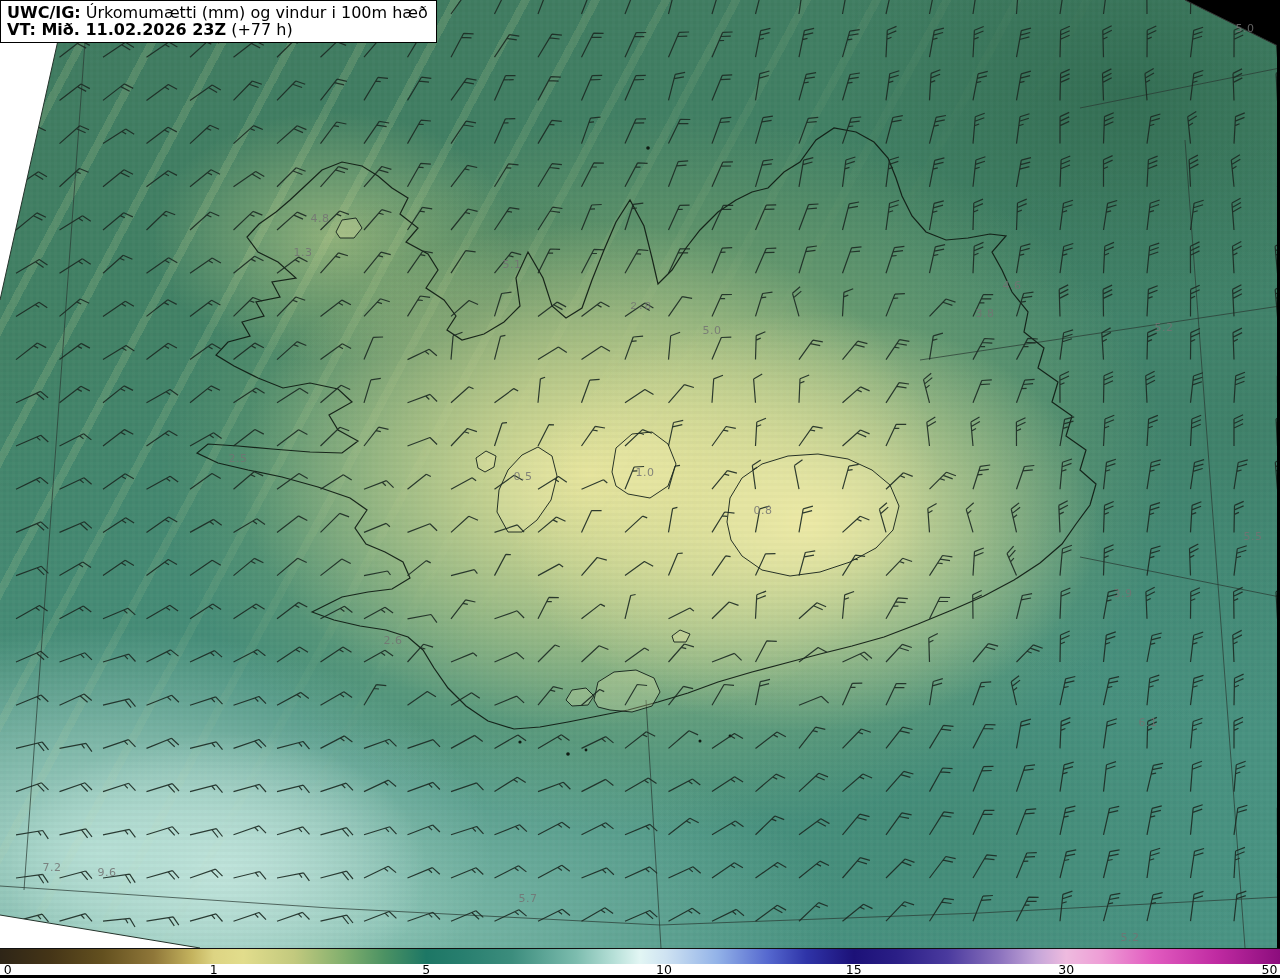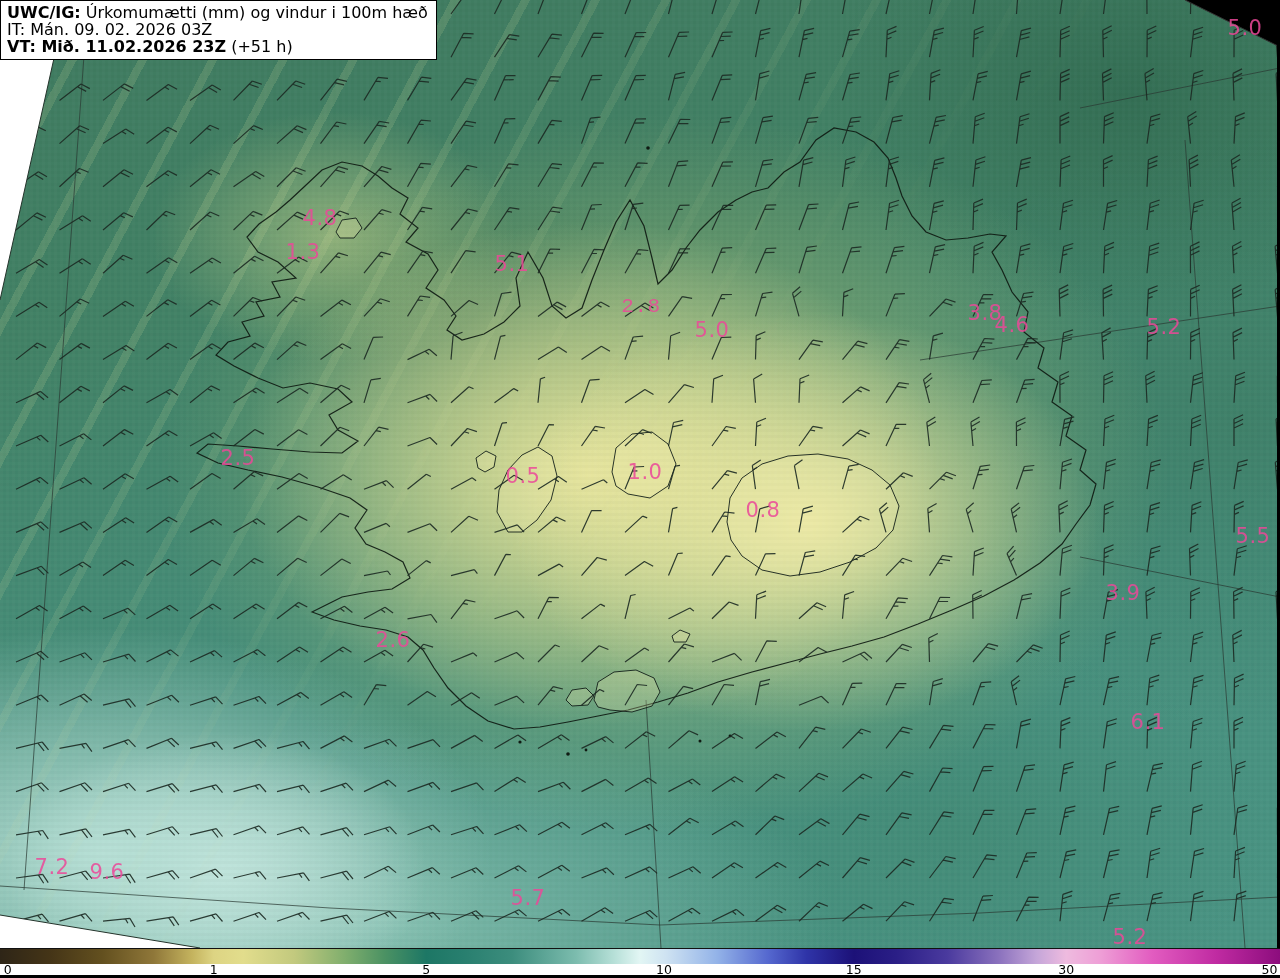--- a/index.html
+++ b/index.html
@@ -22,21 +22,21 @@
       radial-gradient(420px 260px at 75% 88%, rgba(60,130,105,.40), rgba(60,130,105,0) 75%),
       linear-gradient(170deg, #3f7a5f 0%, #428266 30%, #47907d 65%, #4a9484 100%);}
   .pixels{position:absolute;inset:0;opacity:.5;background:
       repeating-linear-gradient(0deg, rgba(0,0,0,.035) 0 3px, rgba(0,0,0,0) 3px 6px),
       repeating-linear-gradient(90deg, rgba(255,255,255,.035) 0 3px, rgba(255,255,255,0) 3px 6px);}
   .streaks{position:absolute;inset:0;background:
       repeating-linear-gradient(118deg, rgba(225,232,165,0) 0 26px, rgba(225,232,165,.16) 26px 34px, rgba(225,232,165,0) 34px 62px);
       -webkit-mask-image:linear-gradient(135deg, rgba(0,0,0,.9) 0 22%, rgba(0,0,0,0) 52%);
       mask-image:linear-gradient(135deg, rgba(0,0,0,.9) 0 22%, rgba(0,0,0,0) 52%);}
   svg.overlay{position:absolute;left:0;top:0;}
-  .map-label{position:absolute;transform:translate(-50%,-50%);font-size:21px;color:#ec4899;opacity:.85;
+  .map-label{position:absolute;transform:translate(-50%,-50%);font-size:11px;color:#737373;opacity:.85;
              letter-spacing:.5px;white-space:nowrap;}
   
   .titlebox{position:absolute;left:0;top:0;background:#fff;border:1px solid #000;
             padding:3px 8px 4px 6px;font-size:16px;line-height:17px;color:#000;z-index:5;}
   .titlebox b{font-weight:bold;}
   
   .colorbar{position:absolute;left:0;top:948px;width:1280px;height:30px;background:#fff;}
   .cb-band{position:absolute;left:0;top:0;width:1280px;height:16px;border-top:1px solid #111;box-sizing:border-box;}
   .cb-labels{position:absolute;left:0;top:16px;width:1280px;height:11px;}
   .cb-tick{position:absolute;top:-1px;font-size:12.5px;color:#000;line-height:13px;}
@@ -762,43 +762,42 @@
         <line x1="1185" y1="0" x2="1280" y2="47" stroke="#333" stroke-width="1"></line>
         <rect x="1277" y="0" width="3" height="948" fill="#000"></rect>
       </g>
     </svg>
 
     <div id="map-labels">
         <div class="map-label" style="left: 1245px; top: 28px;">5.0</div>
         <div class="map-label" style="left: 320px; top: 218px;">4.8</div>
         <div class="map-label" style="left: 303px; top: 252px;">1.3</div>
         <div class="map-label" style="left: 512px; top: 264px;">5.1</div>
-        <div class="map-label" style="left: 1012px; top: 285px; margin-top: 40px;">4.6</div>
+        <div class="map-label" style="left: 1012px; top: 285px;">4.6</div>
         <div class="map-label" style="left: 641px; top: 306px; font-family: Liberation Mono, monospace;">2.8</div>
         <div class="map-label" style="left: 985px; top: 313px;">3.8</div>
         <div class="map-label" style="left: 1164px; top: 327px;">5.2</div>
         <div class="map-label" style="left: 712px; top: 330px;">5.0</div>
         <div class="map-label" style="left: 238px; top: 458px;">2.5</div>
         <div class="map-label" style="left: 645px; top: 472px;">1.0</div>
         <div class="map-label" style="left: 523px; top: 476px;">0.5</div>
         <div class="map-label" style="left: 763px; top: 510px;">0.8</div>
         <div class="map-label" style="left: 1253px; top: 536px;">5.5</div>
         <div class="map-label" style="left: 1123px; top: 593px;">3.9</div>
         <div class="map-label" style="left: 393px; top: 640px;">2.6</div>
         <div class="map-label" style="left: 1148px; top: 722px;">6.1</div>
         <div class="map-label" style="left: 52px; top: 867px;">7.2</div>
         <div class="map-label" style="left: 107px; top: 872px;">9.6</div>
         <div class="map-label" style="left: 528px; top: 898px;">5.7</div>
         <div class="map-label" style="left: 1130px; top: 937px;">5.2</div>
       </div>
 
     <div class="titlebox">
       <div><b>UWC/IG:</b><span> Úrkomumætti (mm) og vindur i 100m hæð</span></div>
-      <div>IT: Mán. 09. 02. 2026 03Z</div>
-      <div><b>VT: Mið. 11.02.2026 23Z</b><span> (+51 h)</span></div>
+      <div><b>VT: Mið. 11.02.2026 23Z</b><span> (+77 h)</span></div>
     </div>
   </div>
 
   <div class="colorbar">
     <div class="cb-band" id="cb-band" style="background: linear-gradient(90deg, rgb(46, 37, 23) 0%, rgb(69, 53, 23) 4%, rgb(99, 80, 31) 8%, rgb(143, 119, 57) 12%, rgb(196, 179, 94) 15%, rgb(221, 212, 131) 16.7%, rgb(226, 221, 140) 19%, rgb(194, 201, 126) 23%, rgb(127, 174, 109) 27%, rgb(76, 146, 99) 30%, rgb(29, 119, 101) 33.3%, rgb(39, 126, 110) 36%, rgb(60, 141, 125) 40%, rgb(124, 188, 174) 45%, rgb(183, 224, 216) 48%, rgb(226, 246, 244) 50%, rgb(207, 227, 242) 52%, rgb(147, 179, 232) 56%, rgb(85, 104, 207) 60%, rgb(47, 52, 168) 63%, rgb(28, 17, 120) 66.7%, rgb(42, 30, 134) 70%, rgb(74, 58, 158) 74%, rgb(138, 113, 189) 78%, rgb(197, 166, 217) 81%, rgb(238, 187, 223) 83.3%, rgb(238, 158, 214) 86%, rgb(226, 92, 192) 90%, rgb(192, 43, 162) 95%, rgb(140, 13, 125) 100%);"></div>
     <div class="cb-labels" id="cb-labels">
         <span class="cb-tick" style="left: 0.3%; transform: none;">0</span>
         <span class="cb-tick" style="left: 16.7%; transform: translateX(-50%);">1</span>
         <span class="cb-tick" style="left: 33.3%; transform: translateX(-50%);">5</span>
         <span class="cb-tick" style="left: 50%; transform: translateX(-50%); margin-left: 24px;">10</span>

